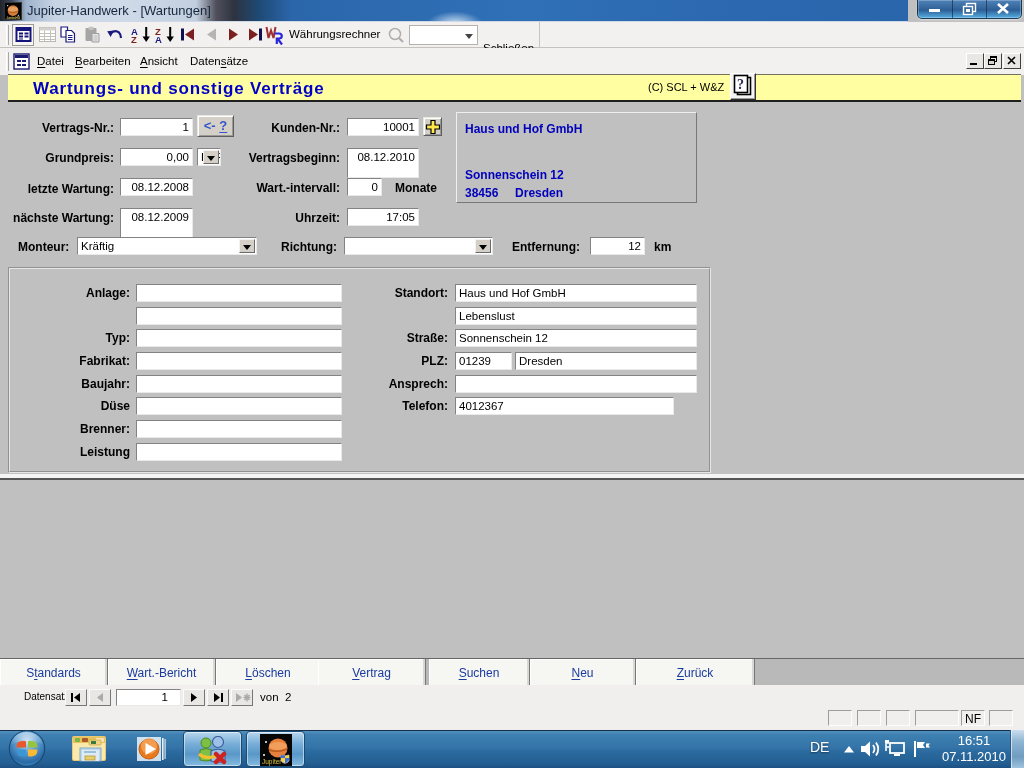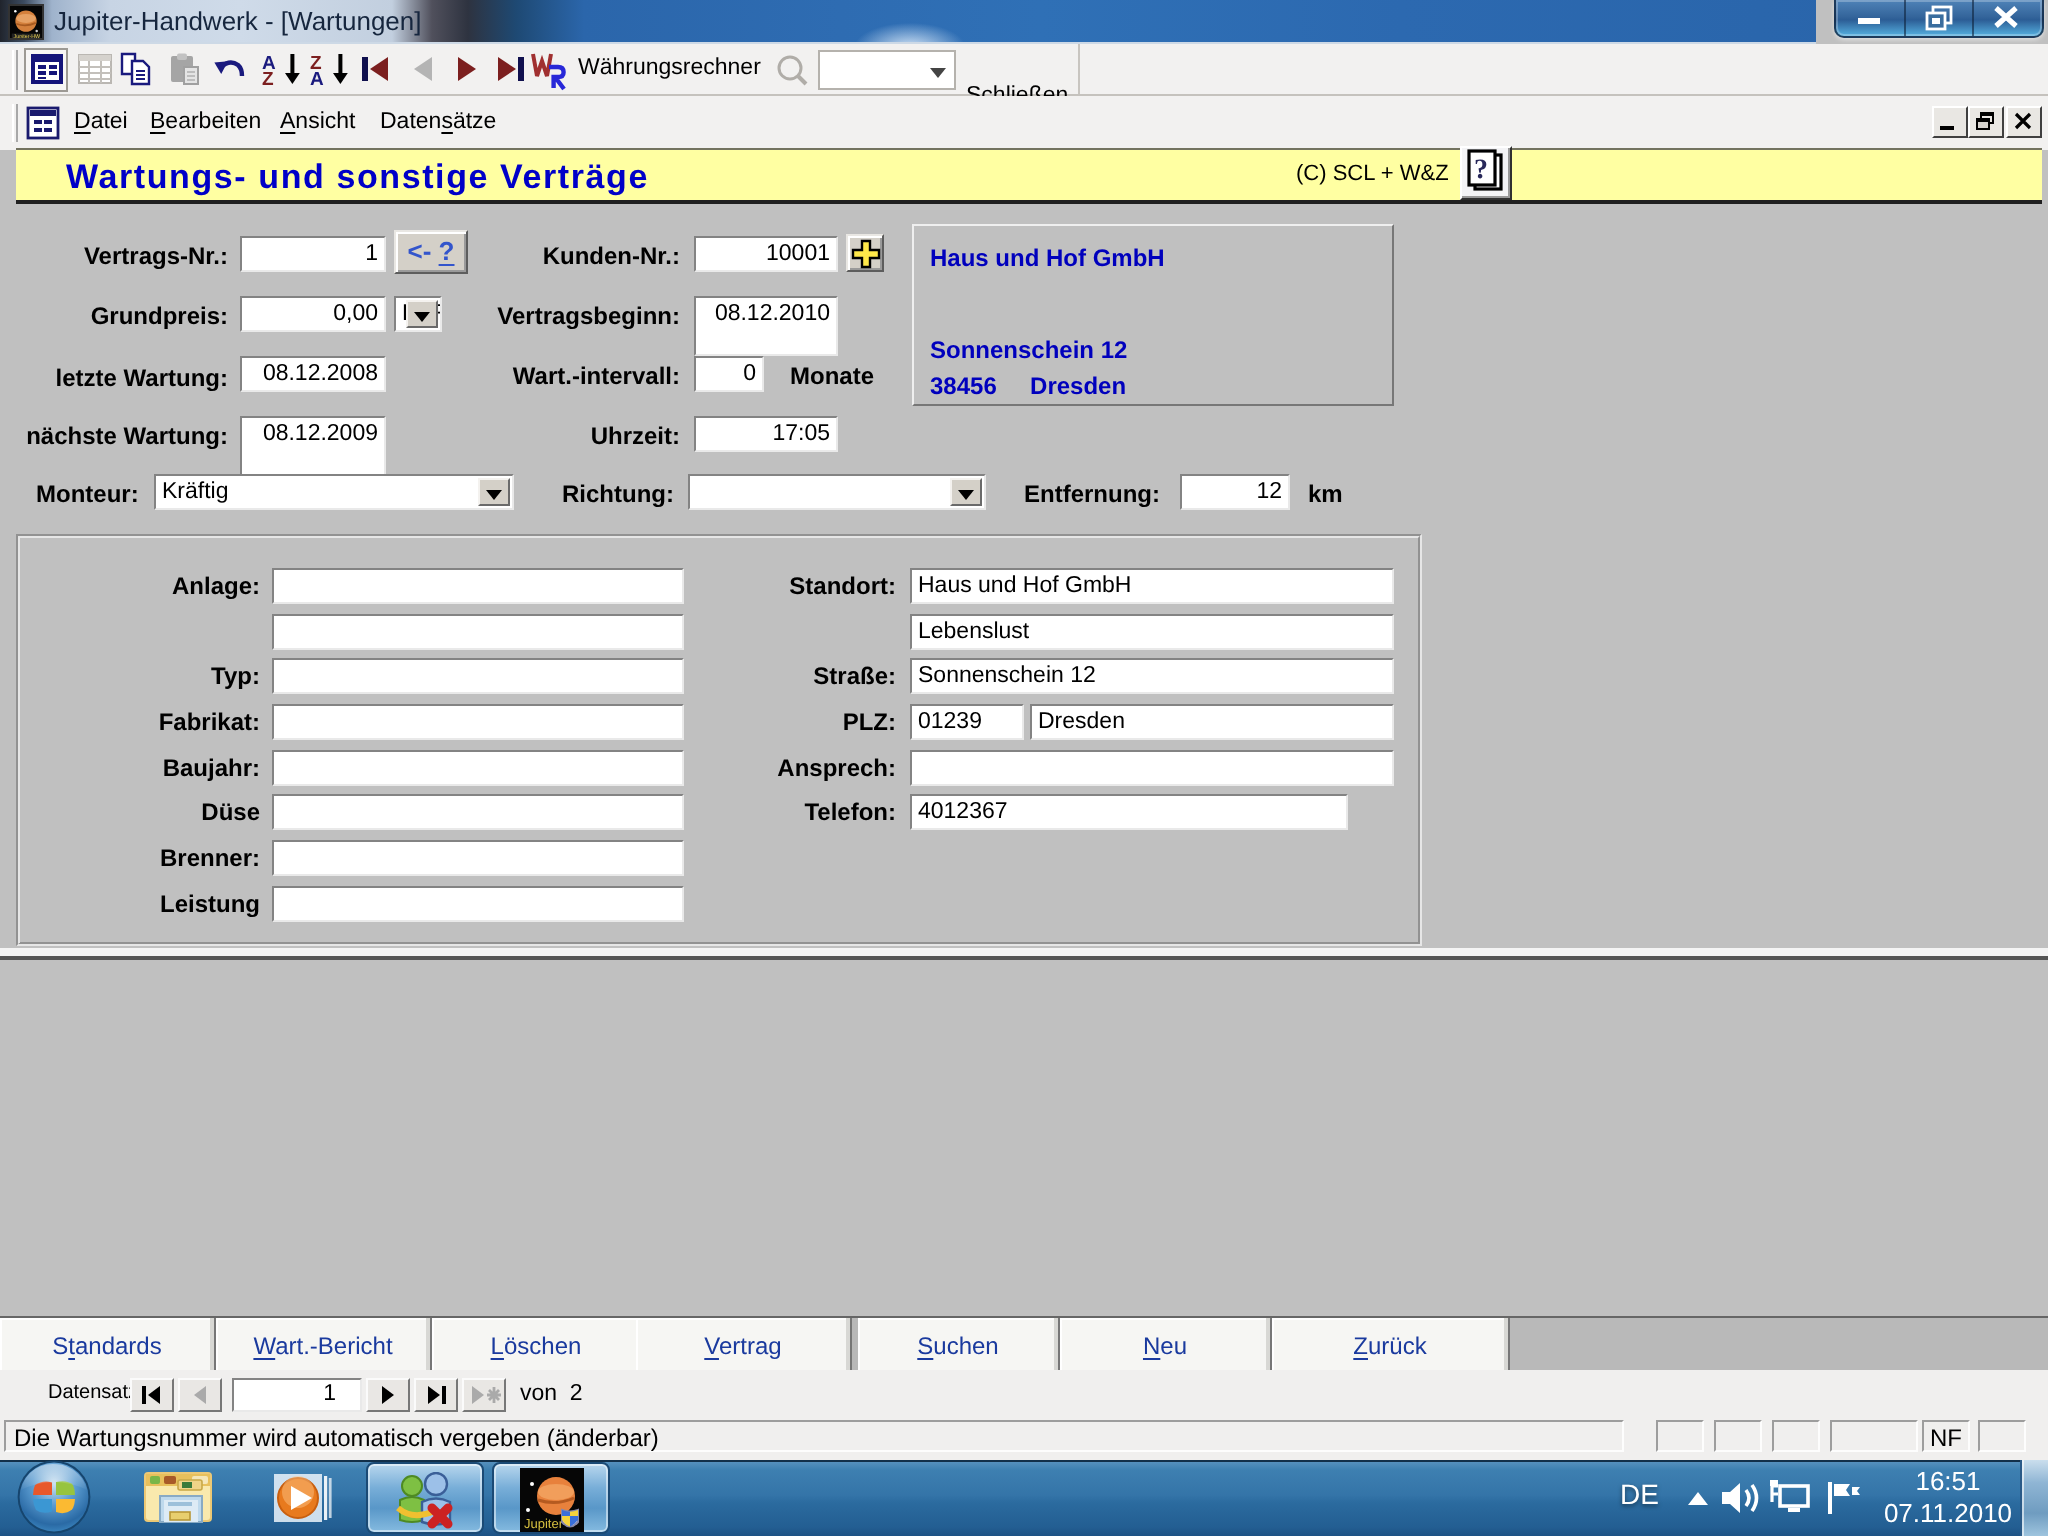--- a/index.html
+++ b/index.html
@@ -358,21 +358,20 @@
         <path d="M4 3v9l6-4.5z" fill="#aaa"></path>
         <g stroke="#aaa" stroke-width="1.4">
           <path d="M15 3.5v8M11.5 7.5h7M12.5 5l5 5M17.5 5l-5 5"></path>
         </g>
       </svg>
     </div>
   <span class="abs" style="left:260px;top:6px;font-size:11.5px">von&nbsp; 2</span>
 </div>
 
 <div id="statusbar" class="abs">
-  <div class="spanel" style="left:2px;width:810px;padding:1px 4px">Die Wartungsnummer wird automatisch vergeben (änderbar)</div>
   <div class="spanel" style="left:828px;width:24px"></div>
   <div class="spanel" style="left:857px;width:24px"></div>
   <div class="spanel" style="left:886px;width:24px"></div>
   <div class="spanel" style="left:915px;width:44px"></div>
   <div class="spanel" style="left:961px;width:24px;text-align:center;padding-top:1px">NF</div>
   <div class="spanel" style="left:989px;width:24px"></div>
 </div>
 
 <div id="taskbar" class="abs"></div>
 

